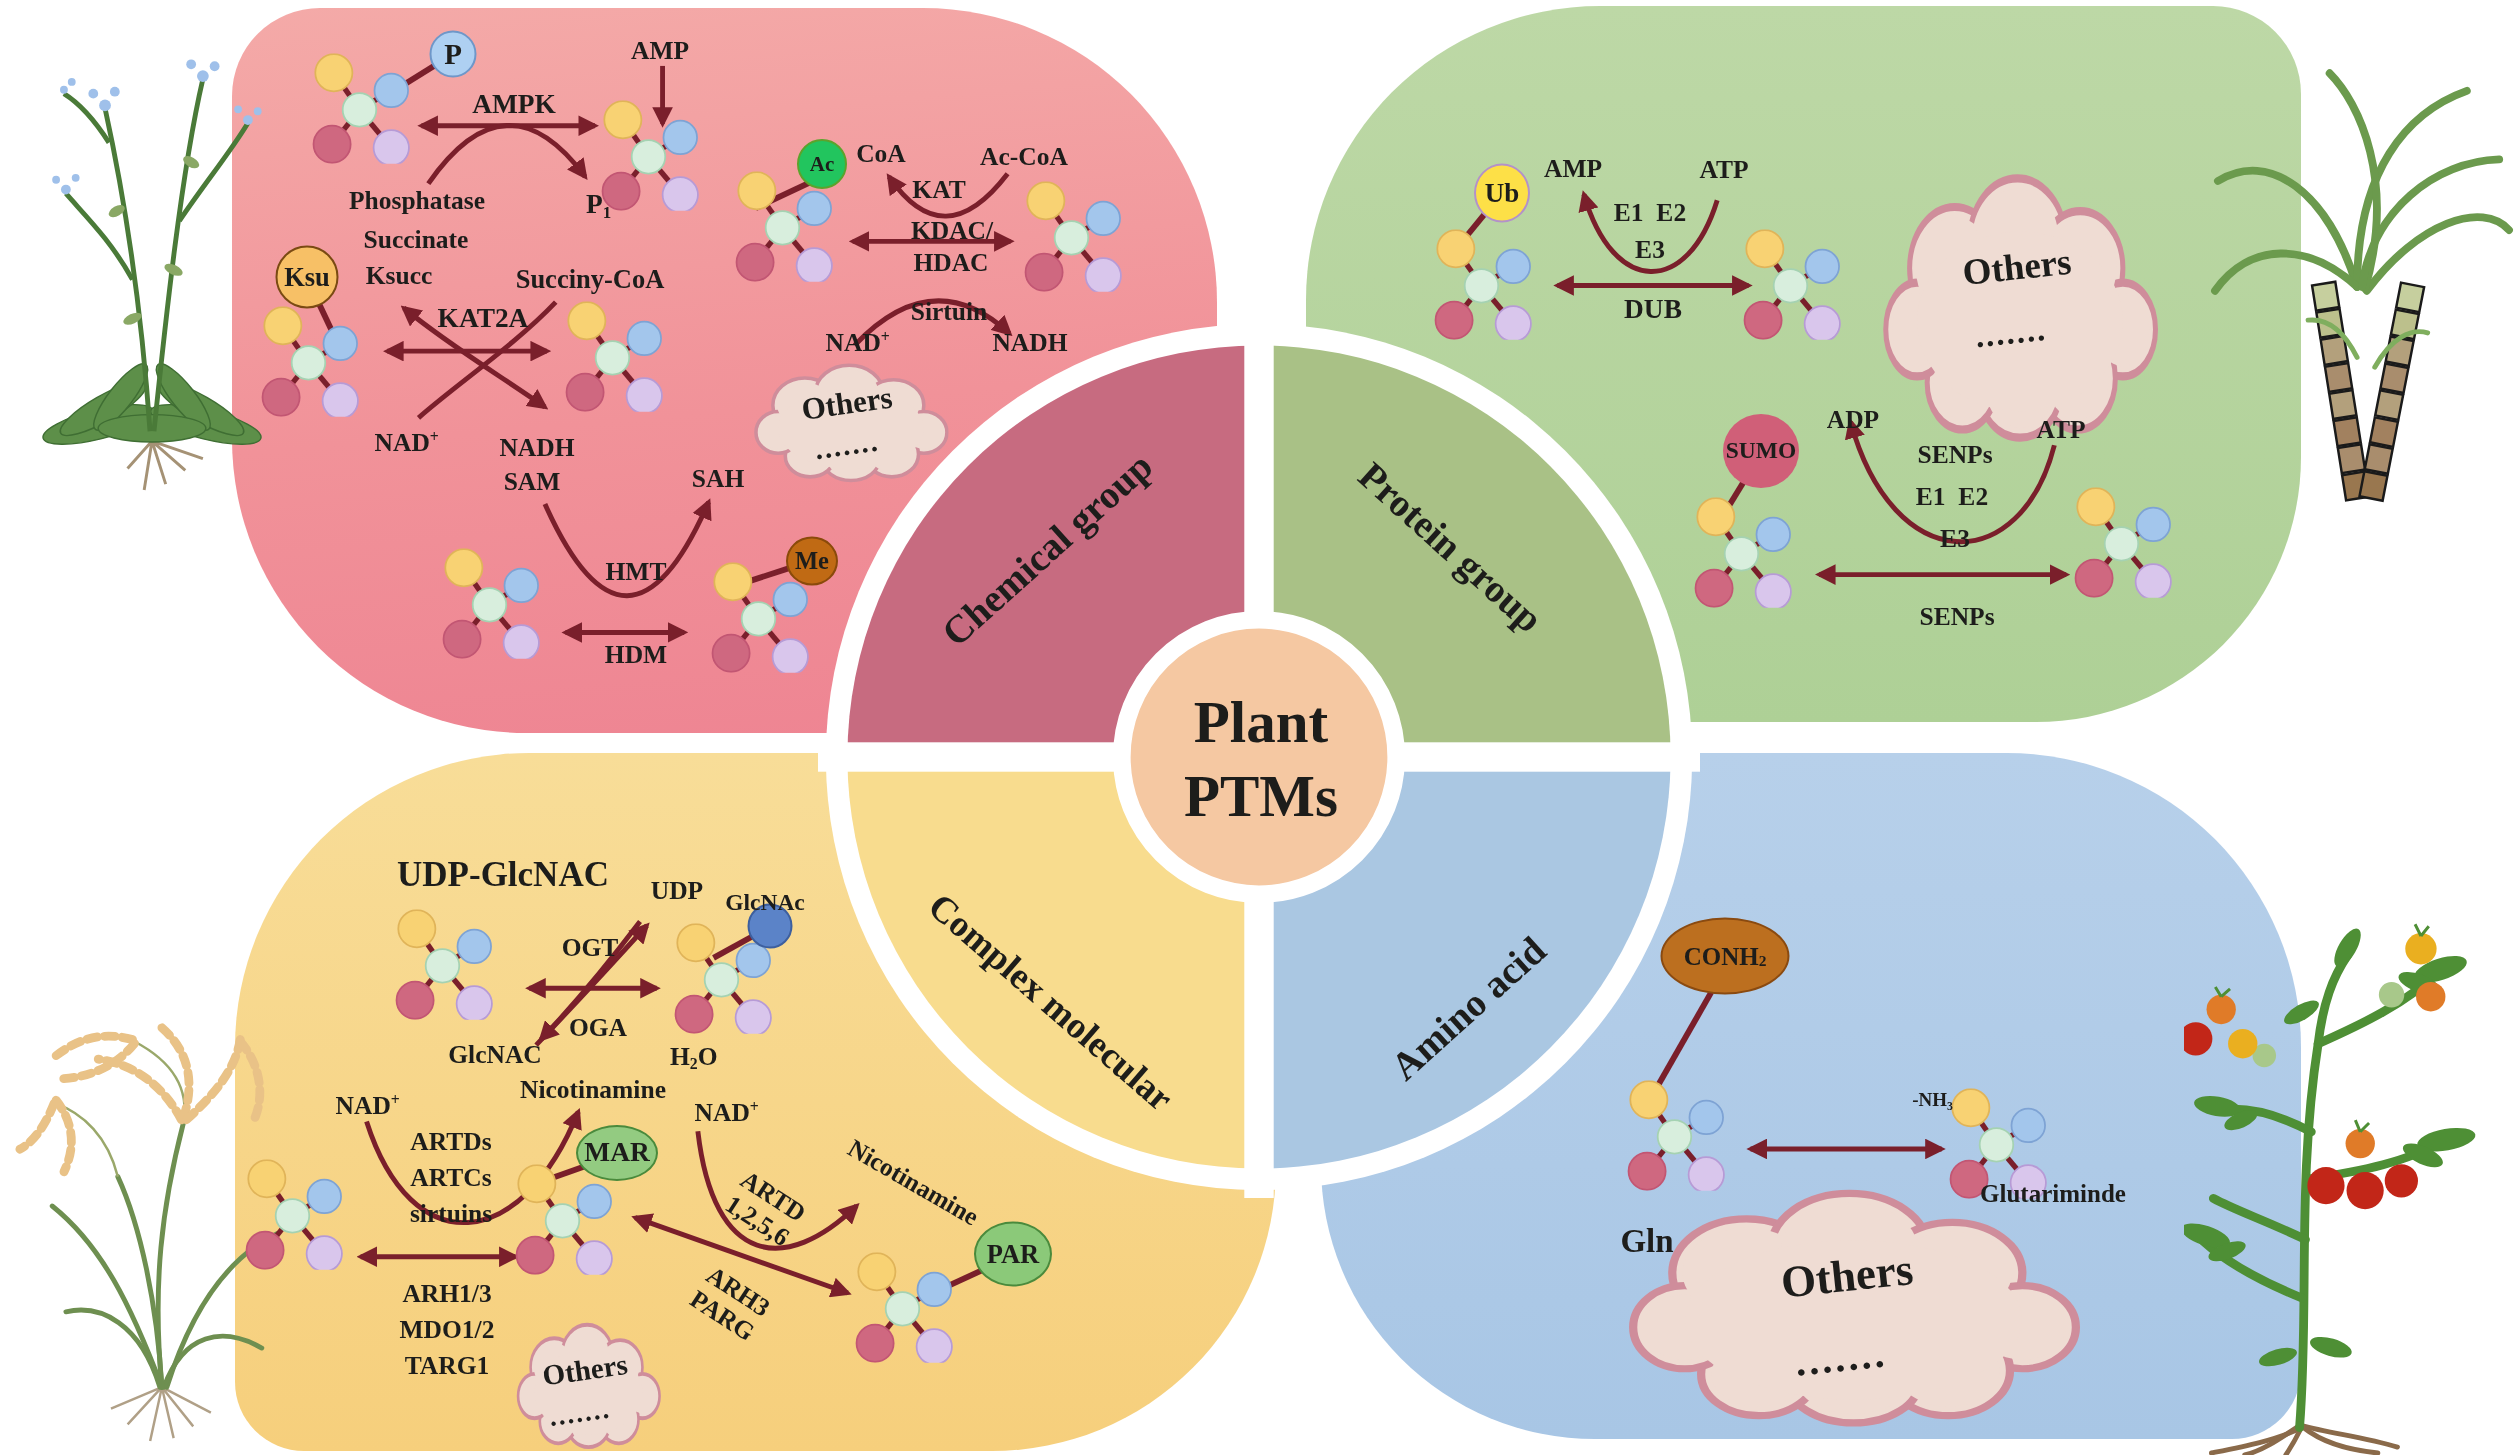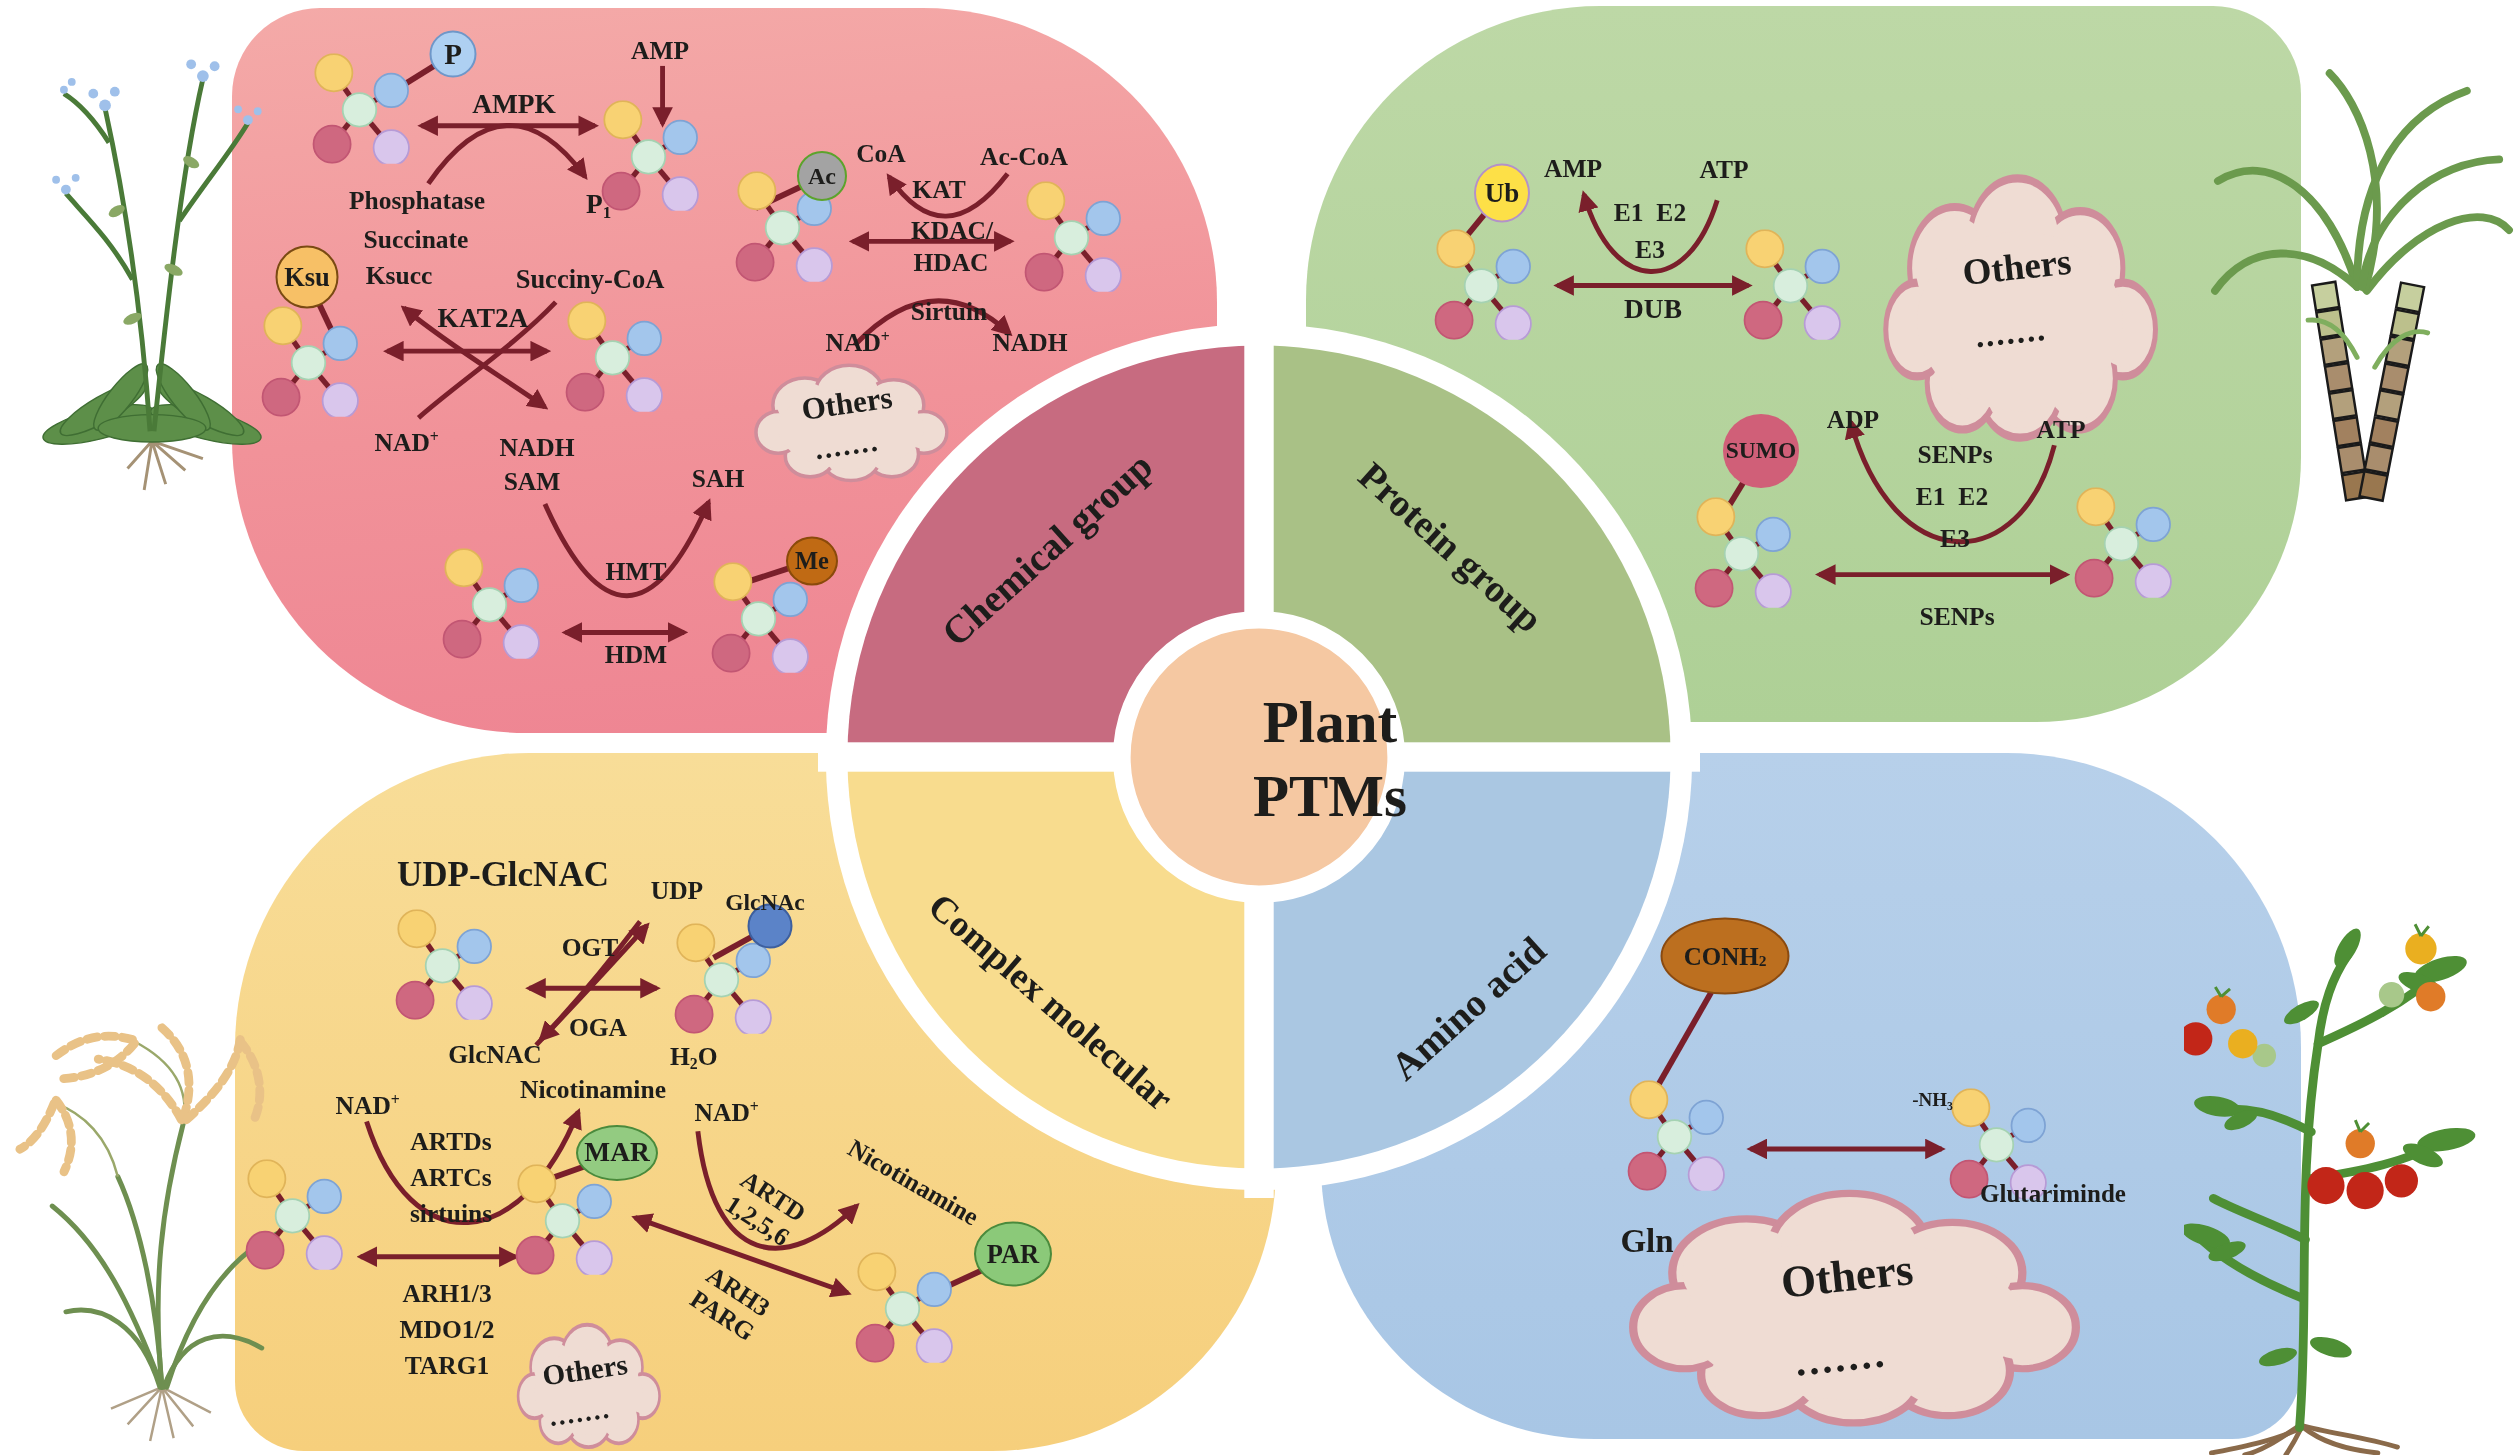--- a/index.html
+++ b/index.html
@@ -260,21 +260,21 @@
     <rect x="0" y="435" width="900" height="30" fill="#ffffff"></rect>
     <rect x="435" y="0" width="30" height="900" fill="#ffffff"></rect>
     <circle cx="450" cy="450" r="140" fill="#f5c8a2" stroke="#ffffff" stroke-width="18"></circle>
   </svg>
 
   <div class="wedge-lbl" style="left:1047px;top:549px;transform:translate(-50%,-50%) rotate(-42deg)">Chemical group</div>
   <div class="wedge-lbl" style="left:1451px;top:547px;transform:translate(-50%,-50%) rotate(42deg)">Protein group</div>
   <div class="wedge-lbl" style="left:1051px;top:1002px;font-size:37px;transform:translate(-50%,-50%) rotate(41deg)">Complex molecular</div>
   <div class="wedge-lbl" style="left:1468px;top:1008px;transform:translate(-50%,-50%) rotate(-42deg)">Amino acid</div>
 
-  <div class="title" style="left:1330px;top:760px">
+  <div class="title" style="left:1261px;top:760px">
     <div>Plant</div>
     <div>PTMs</div>
   </div>
 
   <svg class="cloudsvg" style="left:753px;top:358px" width="196" height="127" viewBox="0 0 200 130">
       <use href="#cloud"></use>
     </svg>
   <svg class="cloudsvg" style="left:1882px;top:162px" width="276" height="286" viewBox="0 0 282 292">
       <use href="#cloud"></use>
     </svg>
@@ -382,21 +382,21 @@
     </svg>
   <svg class="mol" style="left:1625px;top:1080px" width="106" height="111" viewBox="0 0 120 125">
       <use href="#protein"></use>
     </svg>
   <svg class="mol" style="left:1947px;top:1088px" width="106" height="111" viewBox="0 0 120 125">
       <use href="#protein"></use>
     </svg>
 
   <div class="badge" style="left:453px;top:54px;width:43px;height:43px;background:#aed0f2;border:2.9px solid #6f97c9;font-size:29px">P</div>
   <div class="badge" style="left:307px;top:277px;width:59px;height:59px;background:#f7c066;border:2.9px solid #7a4a12;font-size:26.5px">Ksu</div>
-  <div class="badge" style="left:822px;top:176px;width:46px;height:46px;background:#a3a3a3;border:2.9px solid #5ca32c;font-size:24px">Ac</div>
+  <div class="badge" style="left:822px;top:164px;width:46px;height:46px;background:#22c55e;border:2.9px solid #5ca32c;font-size:21px">Ac</div>
   <div class="badge" style="left:812px;top:561px;width:48px;height:45px;background:#c06a14;border:2px solid #8a4a0a;font-size:24.5px">Me</div>
   <div class="badge" style="left:1502px;top:193px;width:52px;height:55px;background:#fde047;border:2px solid #b392c9;font-size:27px">Ub</div>
   <div class="badge" style="left:1761px;top:451px;width:76px;height:74px;background:#d05f78;font-size:23.5px">SUMO</div>
   <div class="badge" style="left:770px;top:926px;width:41px;height:41px;background:#5b83c8;border:2px solid #3d5f9e"></div>
   <div class="badge" style="left:617px;top:1153px;width:78px;height:52px;background:#93cb81;border:2.9px solid #4a8a3c;font-size:27.4px">MAR</div>
   <div class="badge" style="left:1013px;top:1254px;width:74px;height:61px;background:#8bc979;border:2.9px solid #4a8a3c;font-size:26.5px">PAR</div>
   <div class="badge" style="left:1725px;top:956px;width:125px;height:73px;background:#bc6f1f;border:2px solid #8a4a10;font-size:25px">
     <span>CONH</span>
       <span class="sb">2</span>
   </div>

